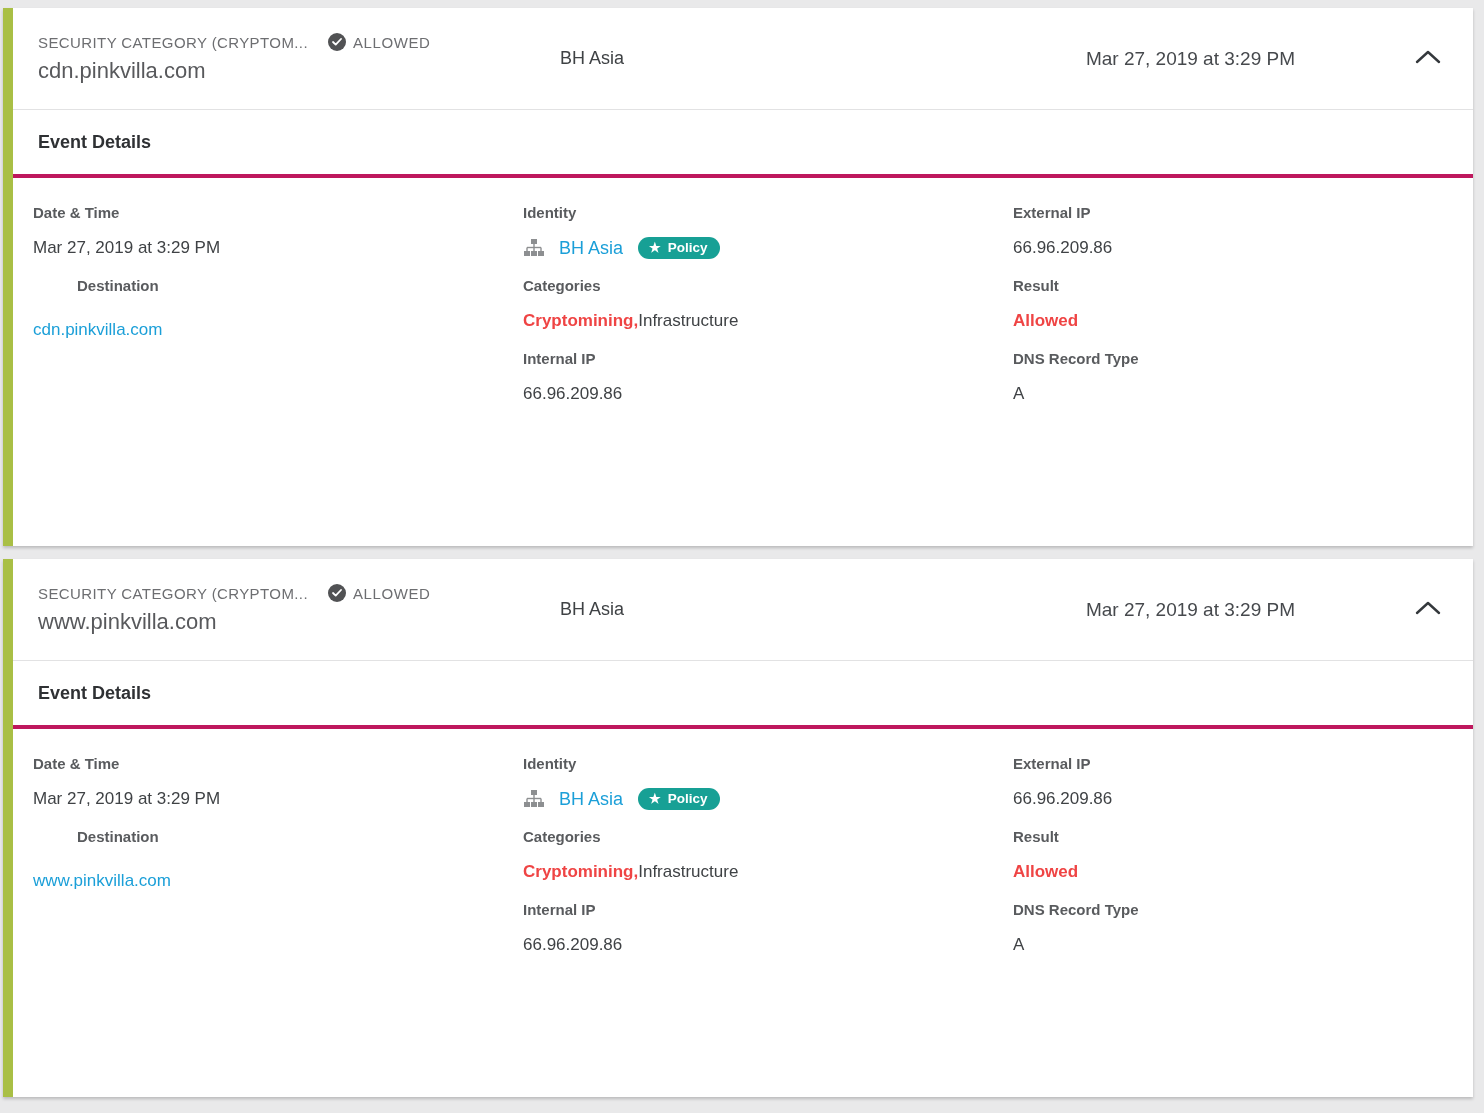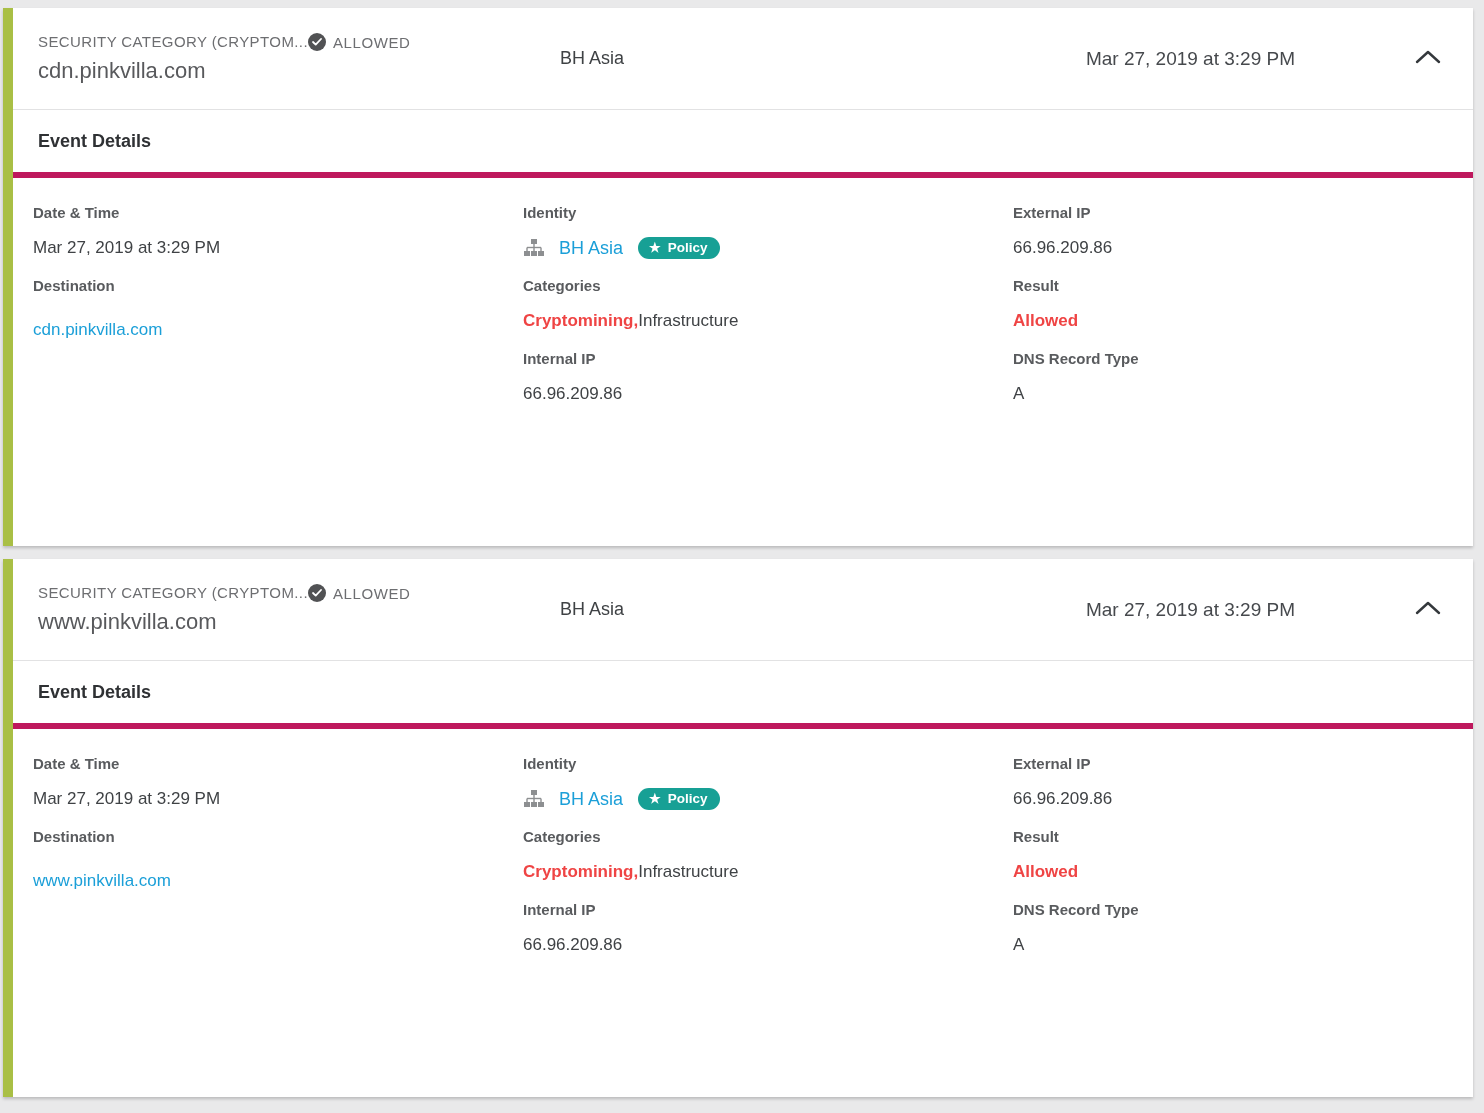--- a/index.html
+++ b/index.html
@@ -22,21 +22,21 @@
 
   
   .card-header {
     display: flex;
     align-items: center;
     height: 102px;
     padding: 0 20px 0 25px;
     border-bottom: 1px solid #e2e2e3;
   }
   .header-left { width: 522px; }
-  .header-top-row { display: flex; }
+  .header-top-row { display: flex; align-items: center; gap: 20px; }
   .category-label {
     font-size: 15px; color: #6d6e71;
     letter-spacing: 0.4px;
     white-space: nowrap;
   }
   .status-badge { display: flex; align-items: center; gap: 7px; }
   .status-check {
     width: 18px; height: 18px; border-radius: 50%;
     background: #515254;
     display: flex; align-items: center; justify-content: center;
@@ -59,39 +59,39 @@
     background: none; border: none; padding: 0;
     cursor: pointer;
     display: flex; align-items: center; justify-content: center;
   }
 
   
   .section-title-row {
     height: 68px;
     display: flex; align-items: center;
     padding-left: 25px;
-    border-bottom: 6px solid #be185d;
+    border-bottom: 4px solid #be185d;
   }
   .section-title { font-size: 18px; font-weight: bold; color: #2f3134; }
 
   
   .card-details {
     display: grid;
     grid-template-columns: 490px 490px auto;
     padding: 26px 0 0 20px;
     min-height: 368px;
   }
   .field { margin-bottom: 18px; }
   .field-label {
     font-size: 15px; font-weight: bold; color: #595b5e;
     margin-bottom: 16px;
   }
   .field-value { font-size: 17px; color: #3f4245; line-height: 22px; }
   .field-value.bold { font-weight: bold; color: #ef4444; }
-  .dest-field .field-label { margin-bottom: 26px; }
+  .dest-field .field-label { margin-bottom: 26px; margin-left: 44px; }
   .link { color: #1b9fd8; text-decoration: none; font-size: 17px; cursor: pointer; }
 
   .identity-row { display: flex; align-items: center; }
   .identity-row .link { margin-left: 14px; font-size: 18px; }
   .sitemap-icon { flex: 0 0 auto; display: flex; }
   .policy-badge {
     margin-left: 15px;
     display: inline-flex; align-items: center; gap: 7px;
     background: #17a095;
     color: #ffffff;

